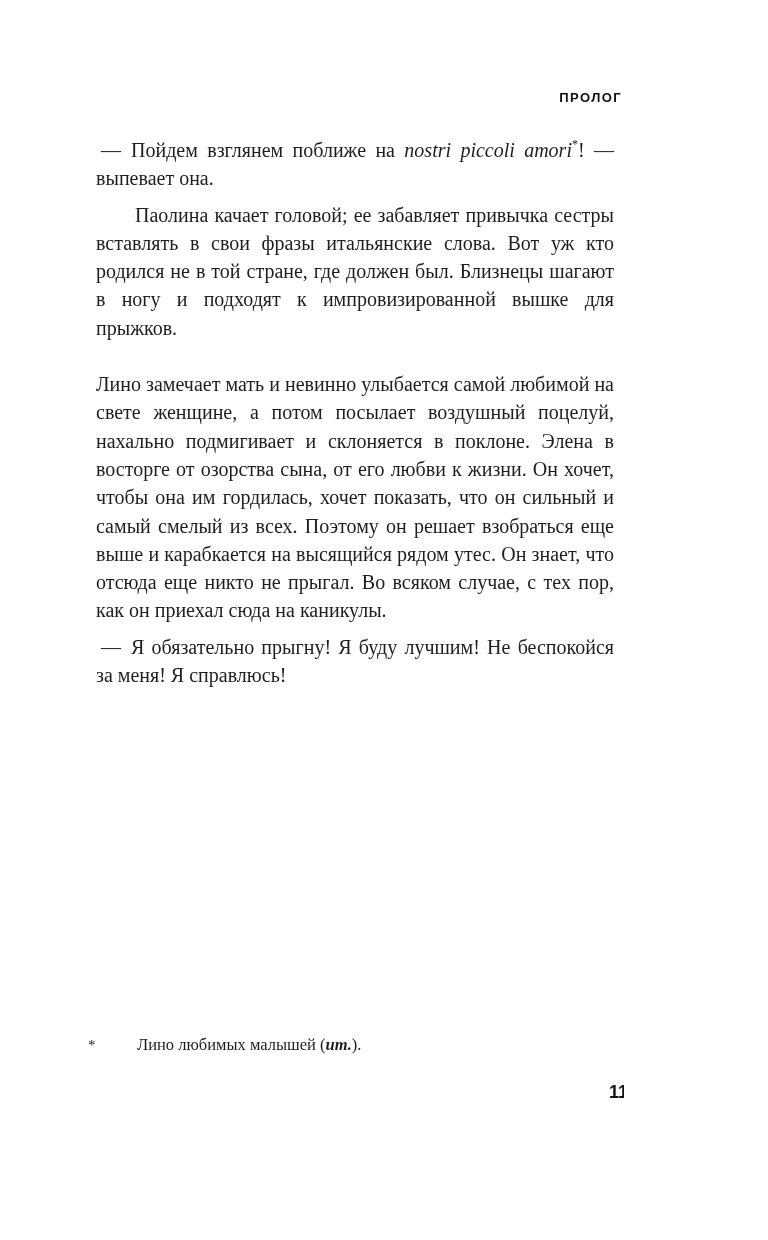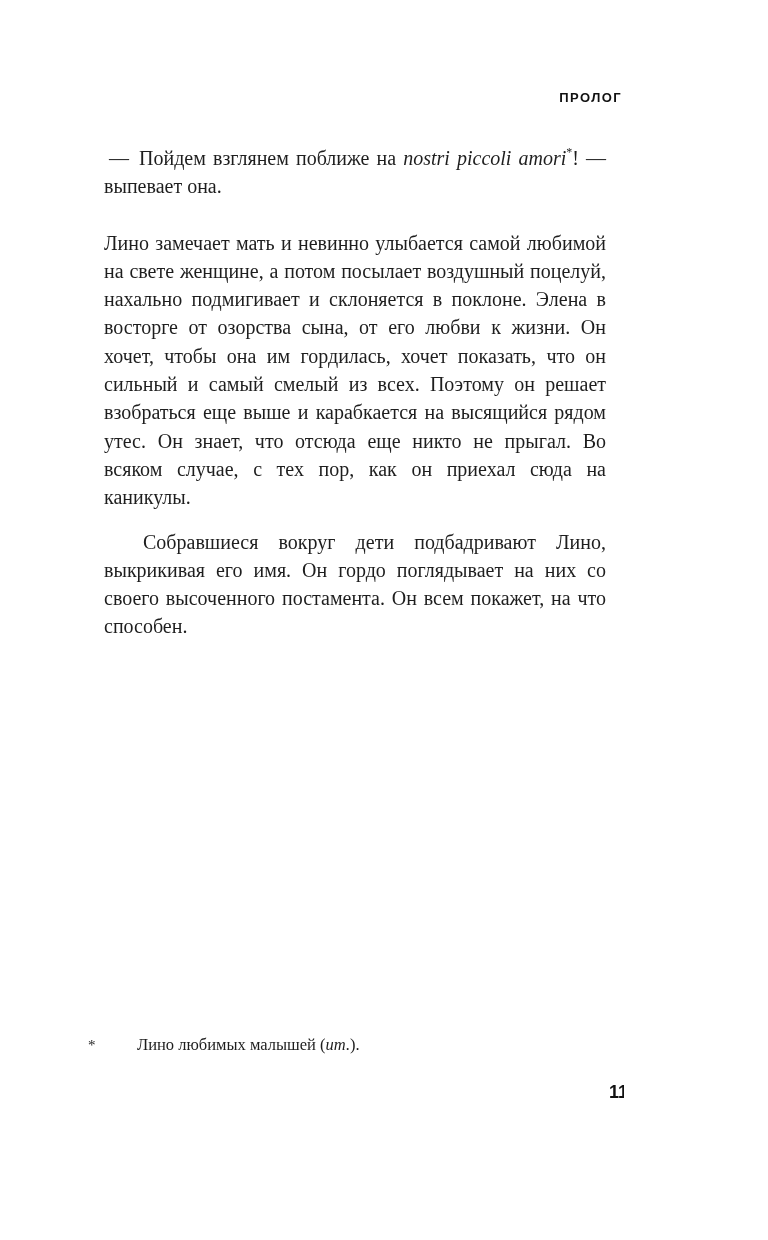--- a/index.html
+++ b/index.html
@@ -31,21 +31,21 @@
     top: 128px;
     left: 88px;
     width: 534px;
     font-family: "Liberation Serif", "DejaVu Serif", serif;
     font-size: 20px;
     line-height: 28.3px;
     text-align: justify;
     color: #1e1e1e;
   }
   .para {
-    margin: 16px;
+    margin: 8px;
     padding: 0;
   }
   .para.indent {
     text-indent: 39px;
   }
   .para.dialogue {
     text-indent: 5px;
   }
   .para.section-start {
     margin-top: 28px;
@@ -74,20 +74,21 @@
   .fn-marker {
     flex: none;
     width: 49px;
     font-size: 15px;
   }
   .fn-text {
     flex: 1;
   }
   .fn-text .lat {
     font-style: italic;
+    font-weight: bold;
   }
   .page-number {
     position: absolute;
     top: 1082px;
     left: 94px;
     width: 534px;
     text-align: right;
     font-family: "Liberation Sans", sans-serif;
     font-weight: bold;
     font-size: 18px;
@@ -98,27 +99,28 @@
 <body>
 
 <div class="page">
 
   <div class="running-head">ПРОЛОГ</div>
 
   <div class="text-block">
 
     <p class="para dialogue"><span>— Пойдем взглянем поближе на </span><em class="lat">nostri piccoli amori</em><sup class="fnref">*</sup><span>! — выпевает она.</span></p>
 
+    <p class="para indent">Паолина качает головой; ее забавляет привычка сестры вставлять в свои фразы итальянские слова. Вот уж кто родился не в той стране, где должен был. Близнецы шагают в ногу и подходят к импровизированной вышке для прыжков.</p>
 
     <p class="para section-start">Лино замечает мать и невинно улыбается самой любимой на свете женщине, а потом посылает воздушный поцелуй, нахально подмигивает и склоняется в поклоне. Элена в восторге от озорства сына, от его любви к жизни. Он хочет, чтобы она им гордилась, хочет показать, что он сильный и самый смелый из всех. Поэтому он решает взобраться еще выше и карабкается на высящийся рядом утес. Он знает, что отсюда еще никто не прыгал. Во всяком случае, с тех пор, как он приехал сюда на каникулы.</p>
 
 
 
+    <p class="para dialogue">— Я обязательно прыгну! Я буду лучшим! Не беспокойся за меня! Я справлюсь!</p>
 
-    <p class="para indent">Собравшиеся вокруг дети подбадривают Лино, выкрикивая его имя. Он гордо поглядывает на них со своего высоченного постамента. Он всем покажет, на что способен.</p>
 
 
   </div>
 
   <div class="footnote">
     <span class="fn-marker">*</span>
     <span class="fn-text"><span>Лино любимых малышей (</span><em class="lat">ит.</em><span>).</span></span>
   </div>
 
   <div class="page-number">11</div>

